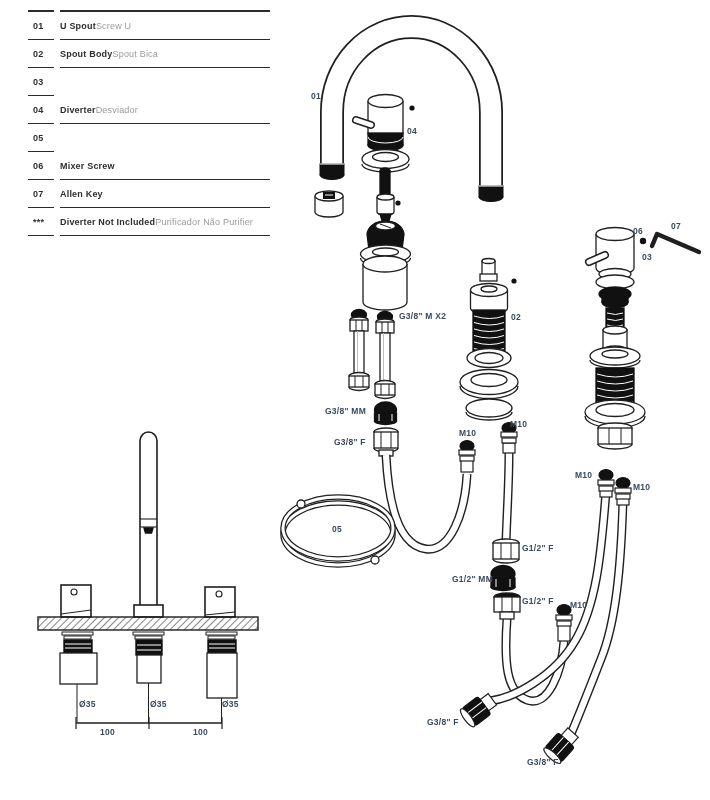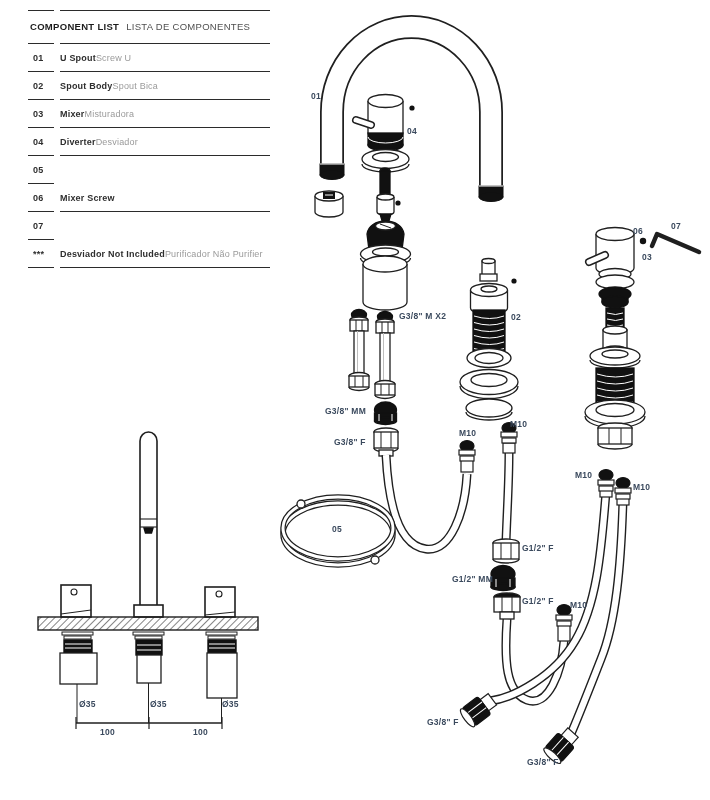--- a/index.html
+++ b/index.html
@@ -306,24 +306,20 @@
       <line x1="149" y1="717" x2="149" y2="729" stroke-width="1.2"></line>
       <line x1="222" y1="717" x2="222" y2="729" stroke-width="1.2"></line>
     </g>
   </svg>
 
   <div class="clist">
     <div class="rule">
         <i class="sA"></i>
         <i class="sB"></i>
       </div>
-    <div class="chead">
-      <span class="t1">COMPONENT LIST</span>
-      <span class="t2">LISTA DE COMPONENTES</span>
-    </div>
     <div class="rule">
         <i class="sA"></i>
         <i class="sB"></i>
       </div>
 
     <div class="crow">
       <span class="num">01</span>
       <span class="txt">
           <span class="en">U Spout</span>
           <span class="pt">Screw U</span>
@@ -331,49 +327,49 @@
     </div>
     <div class="crow">
       <span class="num">02</span>
       <span class="txt">
           <span class="en">Spout Body</span>
           <span class="pt">Spout Bica</span>
         </span>
     </div>
     <div class="crow">
       <span class="num">03</span>
-      <span class="txt">
-          <span class="en">Mixer</span>
-          <span class="pt">Misturadora</span>
-        </span>
     </div>
     <div class="crow">
       <span class="num">04</span>
       <span class="txt">
           <span class="en">Diverter</span>
           <span class="pt">Desviador</span>
         </span>
     </div>
     <div class="crow">
       <span class="num">05</span>
     </div>
     <div class="crow">
       <span class="num">06</span>
       <span class="txt">
           <span class="en">Mixer Screw</span>
           <span class="pt"></span>
         </span>
     </div>
     <div class="crow">
       <span class="num">07</span>
+      <span class="txt">
+          <span class="en">Allen Key</span>
+          <span class="pt"></span>
+        </span>
     </div>
     <div class="crow">
       <span class="num">***</span>
       <span class="txt">
-          <span class="en">Desviador Not Included</span>
+          <span class="en">Diverter Not Included</span>
           <span class="pt">Purificador Não Purifier</span>
         </span>
     </div>
   </div>
 
   <div class="dlabel" style="left:311px;top:91px">01</div>
   <div class="dlabel" style="left:407px;top:126px">04</div>
   <div class="dlabel" style="left:399px;top:311px">G3/8" M X2</div>
   <div class="dlabel" style="left:511px;top:312px">02</div>
   <div class="dlabel" style="left:325px;top:406px">G3/8" MM</div>

